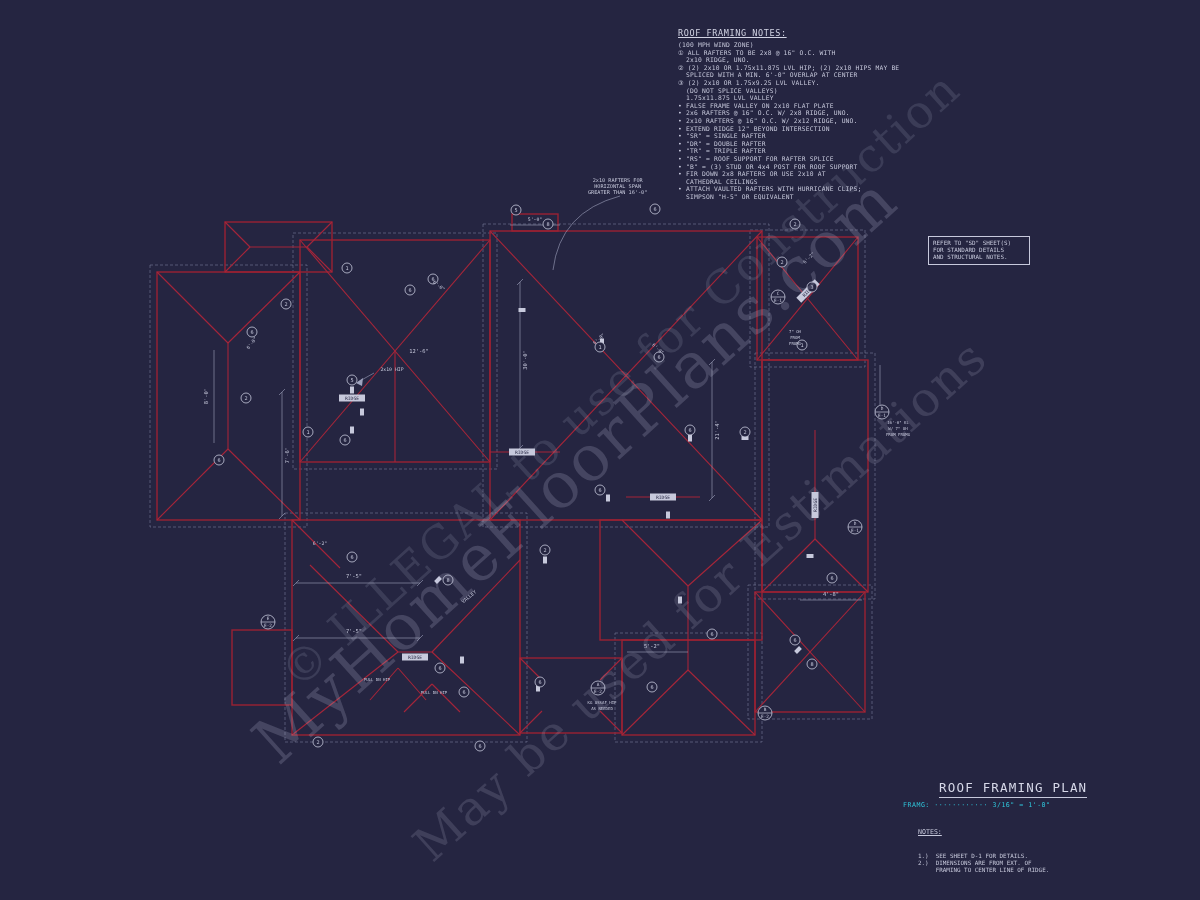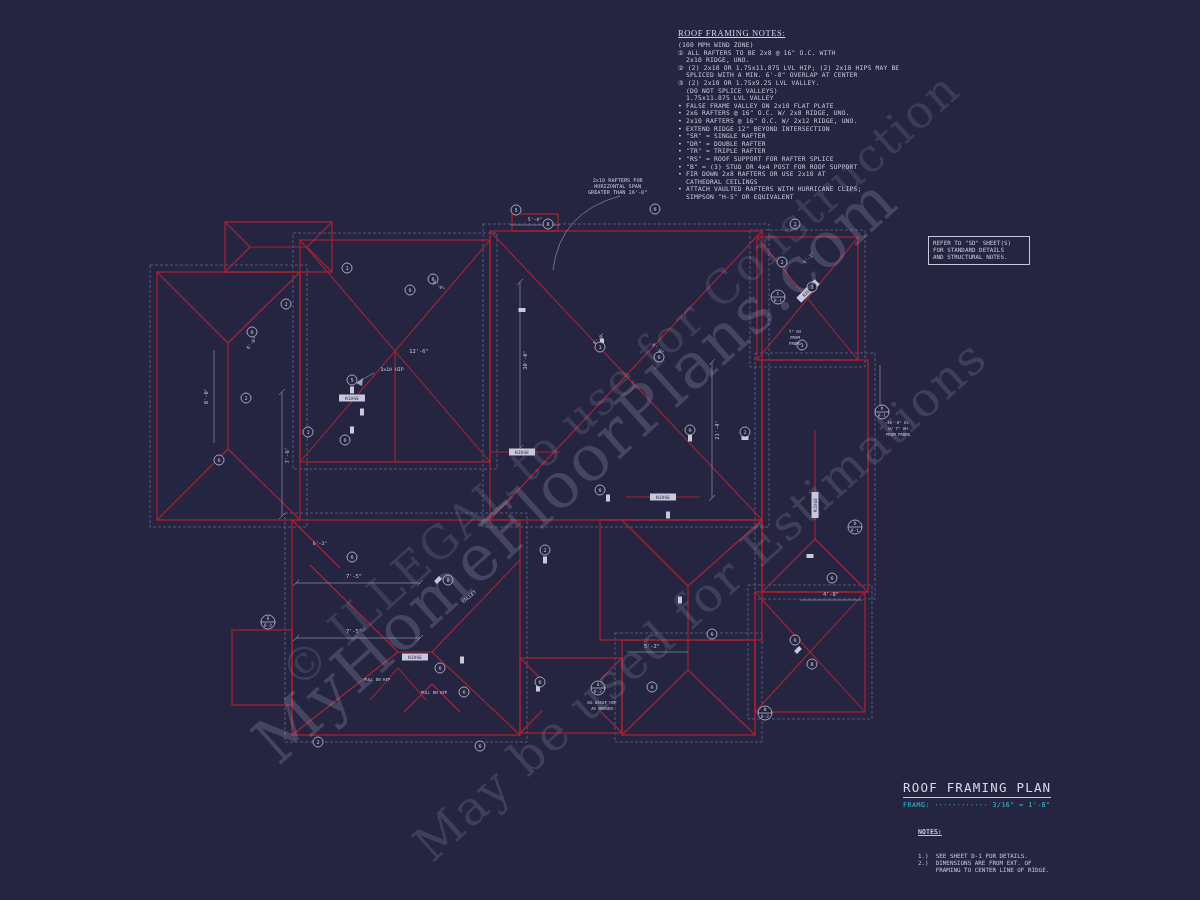--- a/index.html
+++ b/index.html
@@ -9,33 +9,33 @@
   .plan-svg text{font-family:"DejaVu Sans Mono",monospace;}
   .watermark{position:absolute;white-space:nowrap;font-family:"DejaVu Serif",serif;
              pointer-events:none;z-index:3;}
   .wm-brand{left:575px;top:470px;transform:translate(-50%,-50%) rotate(-42deg);
             font-size:64px;color:rgba(198,202,224,0.20);letter-spacing:2px;}
   .wm-illegal{left:620px;top:380px;transform:translate(-50%,-50%) rotate(-42deg);
             font-size:46px;color:rgba(198,202,224,0.14);letter-spacing:2px;}
   .wm-estim{left:700px;top:600px;transform:translate(-50%,-50%) rotate(-42deg);
             font-size:48px;color:rgba(198,202,224,0.16);letter-spacing:2px;}
   .notes-panel{position:absolute;left:678px;top:28px;width:278px;z-index:4;}
-  .notes-title{font-size:8.5px;letter-spacing:0.6px;text-decoration:underline;margin-bottom:3px;color:#D2D4E4;font-family:Liberation Serif, serif;}
+  .notes-title{font-size:8.5px;letter-spacing:0.6px;text-decoration:underline;margin-bottom:3px;color:#D2D4E4;}
   .notes-lines div{font-size:6.3px;line-height:7.6px;letter-spacing:0.2px;white-space:pre;}
   .refer-box{position:absolute;left:928px;top:236px;width:92px;border:1px solid #C7C9DC;
              padding:3px 4px;z-index:4;}
   .refer-box div{font-size:5.9px;line-height:7px;white-space:pre;}
   .callout{position:absolute;left:588px;top:177px;text-align:center;z-index:4;}
   .callout div{font-size:5.2px;line-height:6.2px;white-space:pre;}
   .titleblock{position:absolute;left:903px;top:780px;z-index:4;}
   .plan-title{font-size:12.5px;letter-spacing:1.2px;border-bottom:1px solid #C7C9DC;
-              padding-bottom:2px;color:#D6D8E8;}
+              padding-bottom:2px;color:#D6D8E8;margin-left:36px;}
   .scale-row{margin-top:3px;font-size:6.6px;color:#2FC6DB;letter-spacing:0.5px;}
   .bottom-notes{position:absolute;left:918px;top:828px;width:160px;z-index:4;}
-  .bn-title{font-size:6.6px;text-decoration:underline;margin-bottom:17px;font-weight:bold;}
+  .bn-title{font-size:6.6px;text-decoration:underline;margin-bottom:17px;}
   .bn-lines div{font-size:5.9px;line-height:7px;white-space:pre;}
 </style>
 </head>
 <body>
 
 <div class="page">
 
   <div class="watermark wm-illegal">© ILLEGAL to use for Construction</div>
   <div class="watermark wm-brand">MyHomeFloorPlans.com</div>
   <div class="watermark wm-estim">May be used for Estimations</div>

